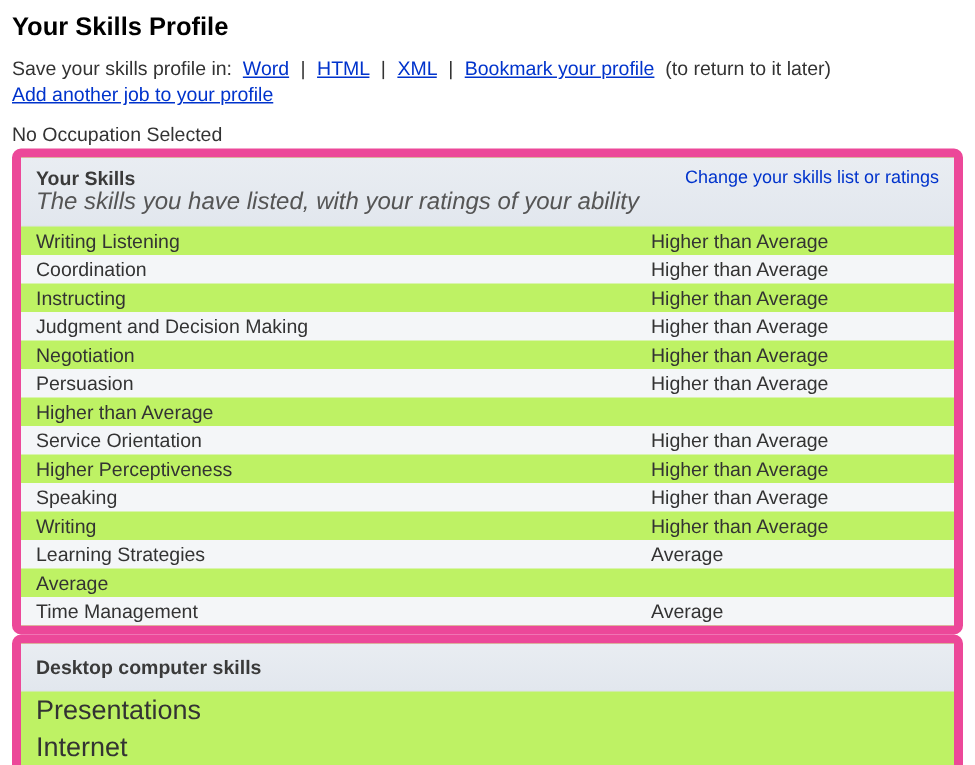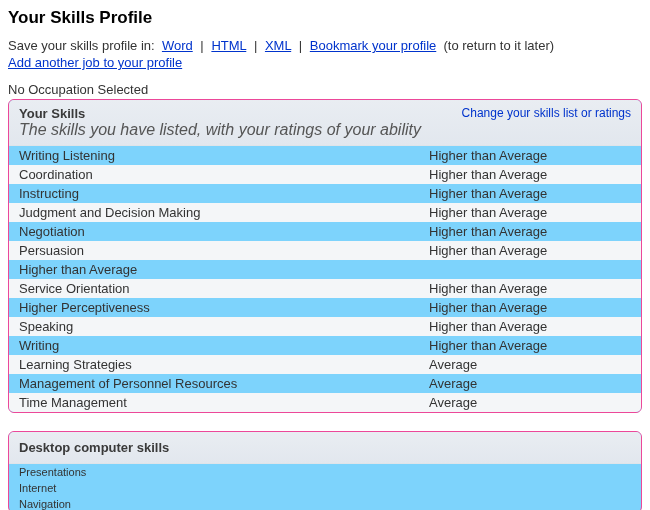--- a/index.html
+++ b/index.html
@@ -36,25 +36,24 @@
     }
     .add-job {
       margin-bottom: 12px;
     }
     .no-occ {
       font-size: 13px;
       color: #333;
       margin-bottom: 2px;
     }
     .panel {
-      border: 1px solid #ec4899;
+      border: 6px solid #ec4899;
       border-radius: 6px;
       overflow: hidden;
-      margin-bottom: 18px;
-      background: #7dd3fc;
+      background: #bef264;
     }
     .panel-header {
       background: linear-gradient(#e9edf2, #e2e7ee);
       padding: 6px 10px;
       border-bottom: 1px solid #dfe4e9;
       display: flex;
       align-items: flex-start;
       justify-content: space-between;
     }
     .panel-header-block { }
@@ -87,21 +86,21 @@
       flex: 1;
     }
     .skill-row:nth-child(even) {
       background: #f4f6f8;
     }
     .section2 .panel-header {
       padding: 8px 10px;
     }
     .list-item {
       padding: 2px 10px;
-      font-size: 11px;
+      font-size: 18px;
       color: #333;
     }
   </style>
 </head>
 <body>
 
 <h2 class="page-title">Your Skills Profile</h2>
 
 <div class="save-line">
   <span>Save your skills profile in:</span>&nbsp;
@@ -171,21 +170,20 @@
       </div>
       <div class="skill-row">
         <span class="skill-name">Writing</span>
         <span class="skill-rating">Higher than Average</span>
       </div>
       <div class="skill-row">
         <span class="skill-name">Learning Strategies</span>
         <span class="skill-rating">Average</span>
       </div>
       <div class="skill-row">
-        <span class="skill-name">Management of Personnel Resources</span>
         <span class="skill-rating">Average</span>
       </div>
       <div class="skill-row">
         <span class="skill-name">Time Management</span>
         <span class="skill-rating">Average</span>
       </div>
     </div>
 </div>
 
 <div class="panel section2">

